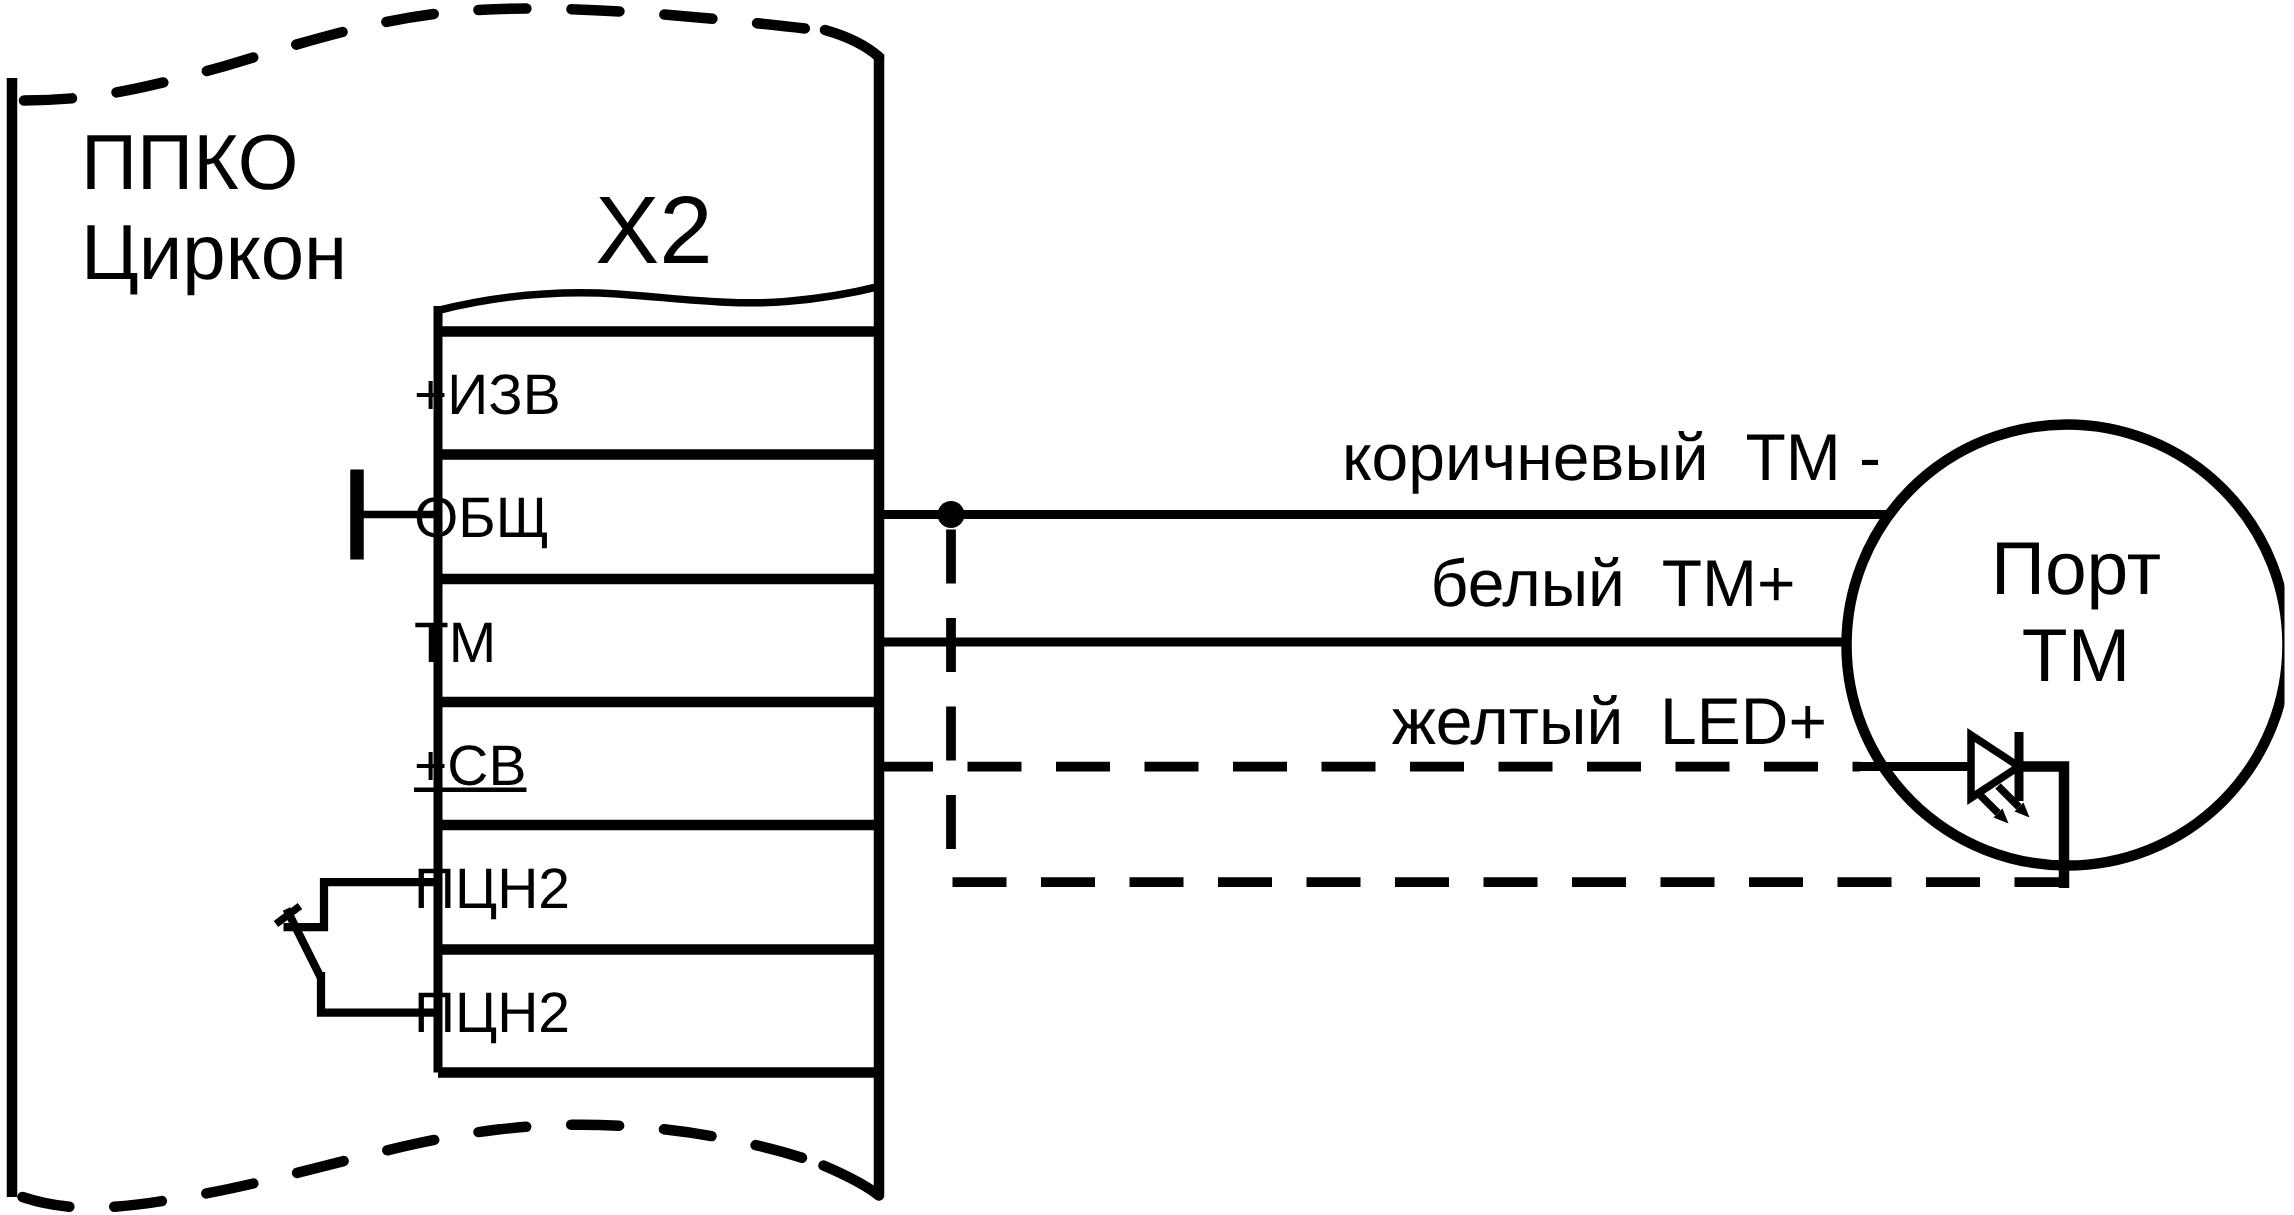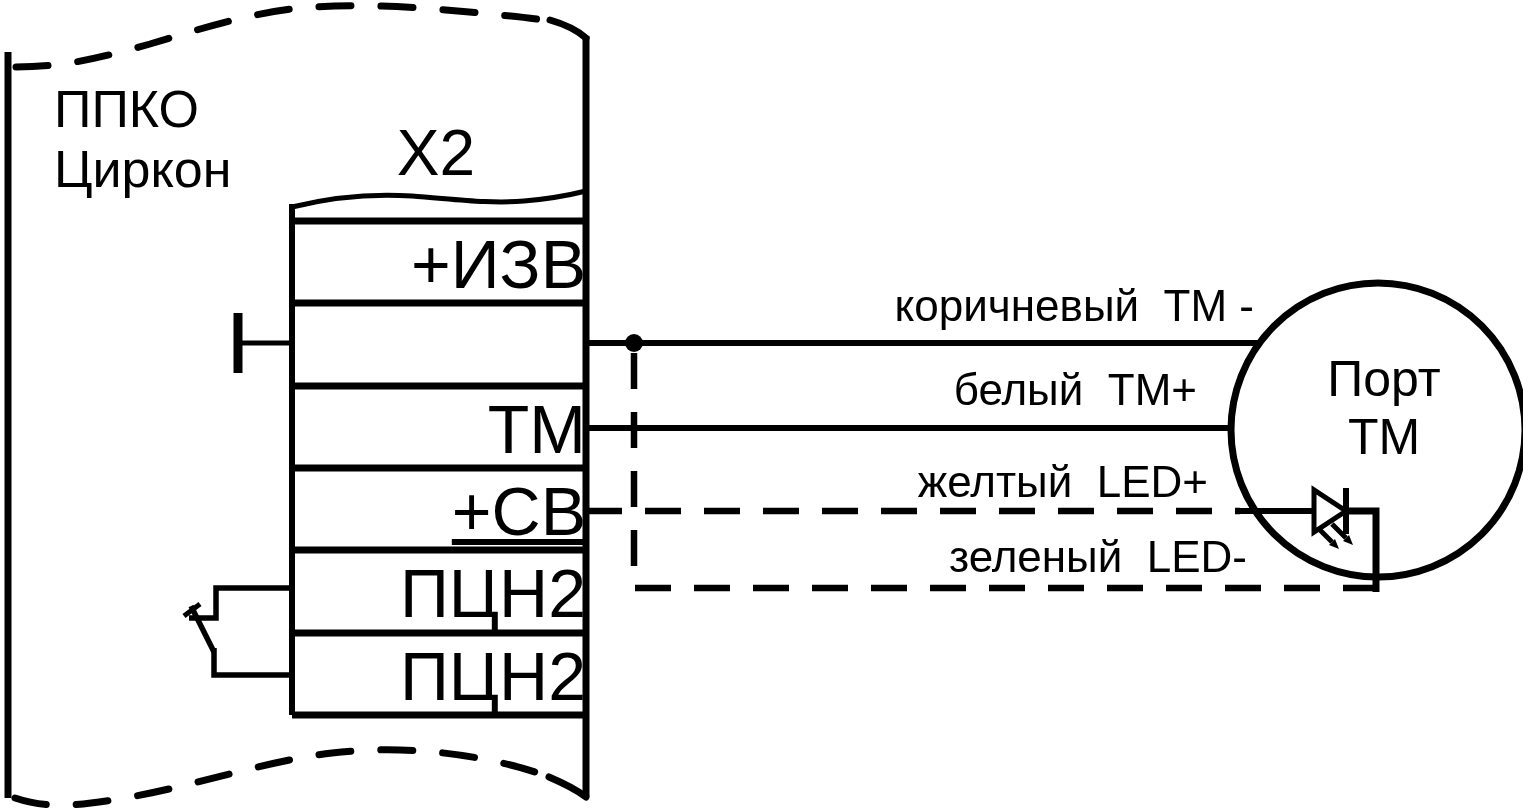--- a/index.html
+++ b/index.html
@@ -8,27 +8,27 @@
     position:relative; width:1523px; height:810px;
     background:var(--paper); overflow:hidden;
     font-family:"Liberation Sans", sans-serif; color:var(--ink);
   }
   .stage svg { position:absolute; left:0; top:0; }
   .lbl { position:absolute; color:var(--ink); }
   .stroke { stroke:var(--ink); fill:none; }
   .fill   { fill:var(--ink); stroke:none; }
   .device-title { left:54px; top:79px; font-size:52px; line-height:60px; white-space:pre-line; }
   .x2 { left:376px; top:125px; width:120px; font-size:64px; line-height:56px; text-align:center; }
-  .term { left:292px; width:294px; font-size:68px; line-height:86px; text-align:right; height:82px; overflow:visible; }
+  .term { left:276px; width:294px; font-size:38px; line-height:86px; text-align:left; height:82px; overflow:visible; }
   .term.r0 { top:221px; } .term.r1 { top:303px; } .term.r2 { top:386px; }
   .term.r3 { top:468px;text-decoration:underline; } .term.r4 { top:550px; } .term.r5 { top:633px; }
   .wirelbl { font-size:44px; line-height:50px; white-space:pre; text-align:left; }
   .w-tmminus { right:269px; bottom:479px; }
   .w-tmplus  { right:326px; bottom:395px;margin-left:16px; }
-  .w-ledplus { right:315px; bottom:303px;margin-left:22px; }
+  .w-ledplus { right:305px; bottom:303px;margin-left:22px; }
   .w-ledminus{ right:276px; bottom:228px; }
   .port-title { left:1234px; top:350px; width:300px; font-size:50px; line-height:58px; text-align:center; white-space:pre-line; }
 </style>
 </head>
 <body>
 
 <div class="stage">
 
   <svg width="1529" height="810" viewBox="0 0 1529 810">
 
@@ -67,25 +67,25 @@
     <polygon class="fill" points="1353,545 1349,535 1343,541"></polygon>
 
     <circle class="stroke" stroke-width="7" cx="1378" cy="430" r="147"></circle>
   </svg>
 
   <div class="lbl device-title">ППКО
 Циркон</div>
   <div class="lbl x2">X2</div>
 
   <div class="lbl term r0">+ИЗВ</div>
+  <div class="lbl term r1">ОБЩ</div>
   <div class="lbl term r2">ТМ</div>
   <div class="lbl term r3">+СВ</div>
   <div class="lbl term r4">ПЦН2</div>
   <div class="lbl term r5">ПЦН2</div>
 
   <div class="lbl wirelbl w-tmminus">коричневый  ТМ -</div>
   <div class="lbl wirelbl w-tmplus">белый  ТМ+</div>
   <div class="lbl wirelbl w-ledplus">желтый  LED+</div>
-  <div class="lbl wirelbl w-ledminus">зеленый  LED-</div>
 
   <div class="lbl port-title">Порт
 ТМ</div>
 </div>
 
 </body></html>

